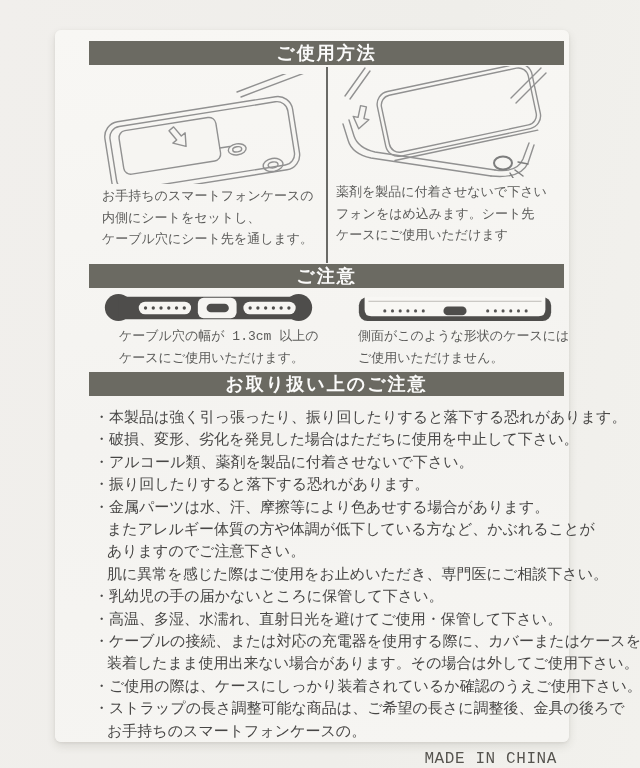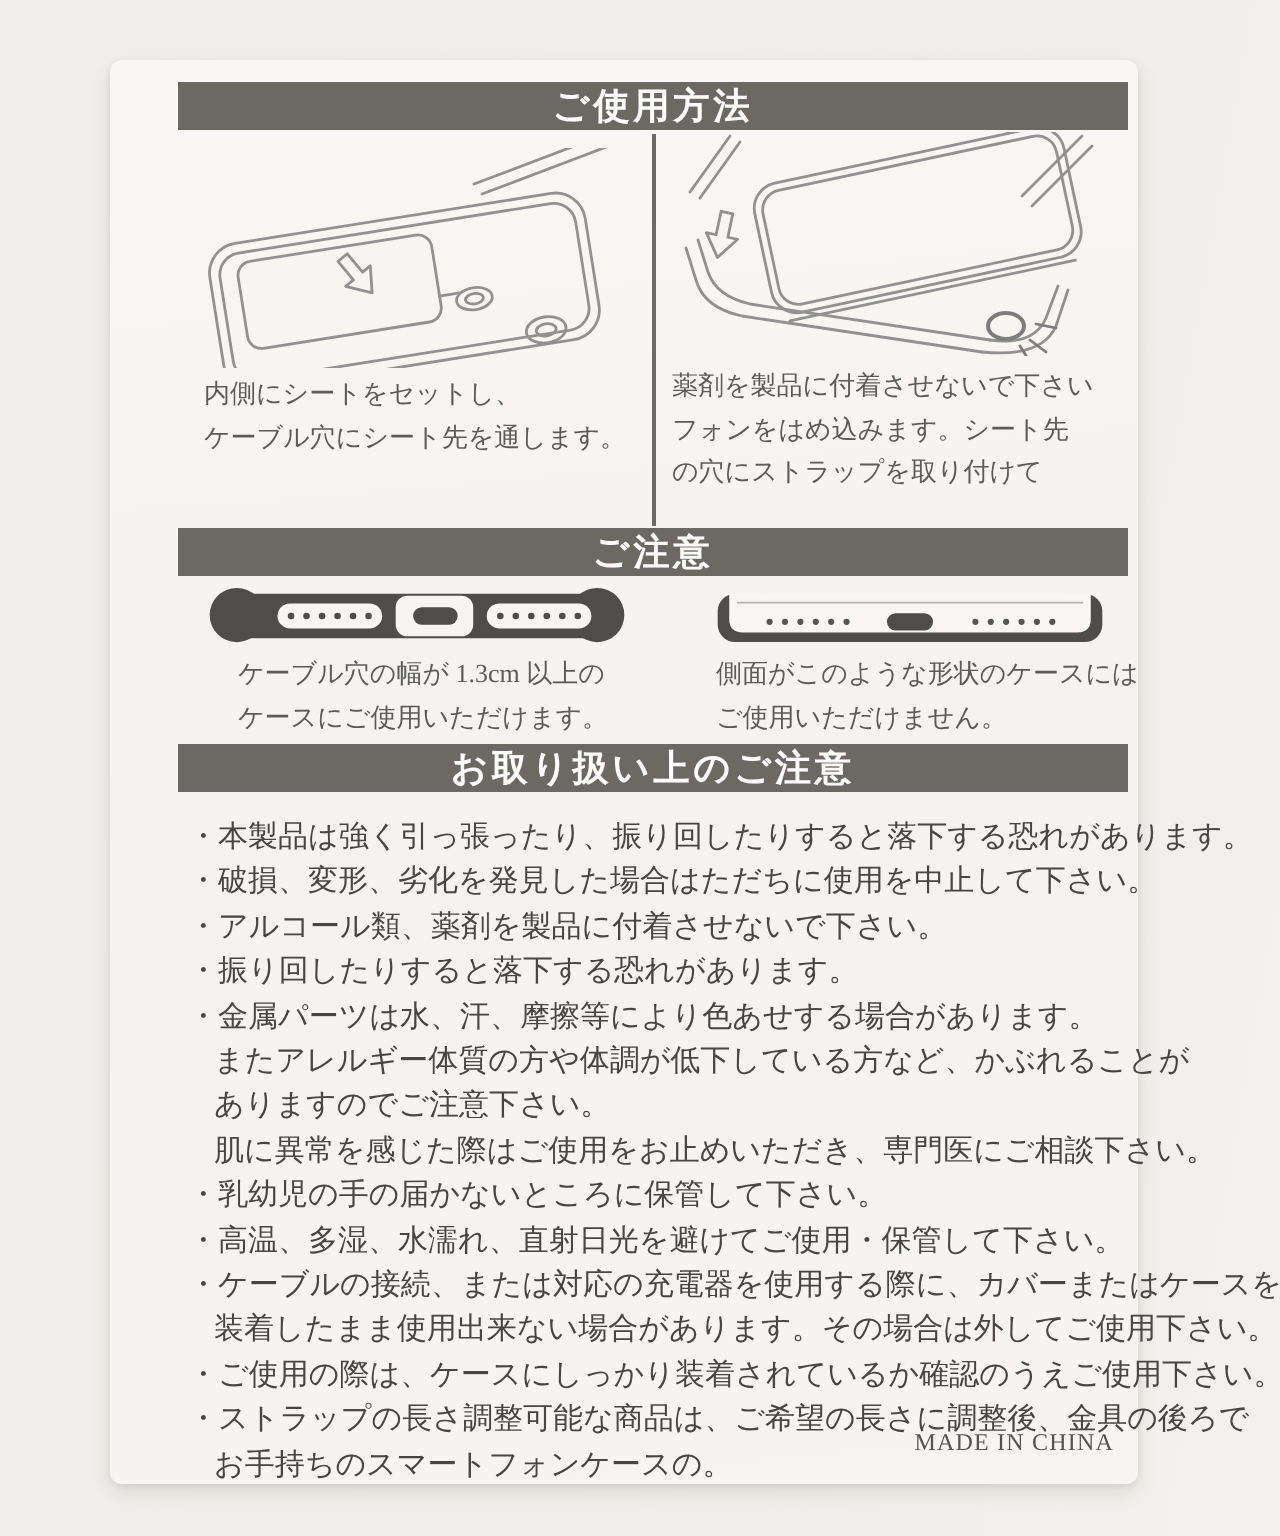--- a/index.html
+++ b/index.html
@@ -1,19 +1,19 @@
 <!DOCTYPE html>
 <html><head>
 <meta charset="utf-8">
 <style>
   html,body{margin:0;padding:0;}
   .stage{
     position:relative;width:640px;height:768px;overflow:hidden;
     background:linear-gradient(100deg,#f1efec 0%,#efeeea 60%,#f2f1ed 100%);
-    font-family:Liberation Serif, serif;
+    font-family:Liberation Mono, monospace;
   }
   .card{
     position:absolute;left:55px;top:30px;width:514px;height:712px;
     background:linear-gradient(175deg,#f8f7f4 0%,#f4f3f0 55%,#f6f5f2 100%);
     border-radius:6px;
     box-shadow:0 4px 10px rgba(60,55,45,0.12), 0 1px 3px rgba(60,55,45,0.08);
   }
   .bar{
     position:absolute;left:34px;right:5px;height:24px;
     background:#6b6a62;color:#fbfbfa;
@@ -35,22 +35,22 @@
   .cap1{left:47px;top:156px;}
   .cap2{left:281px;top:152px;}
   .capA{left:64px;top:296px;}
   .capB{left:303px;top:296px;}
   .list{
     position:absolute;left:39px;top:378px;width:470px;
     color:#474645;font-size:15px;line-height:22.4px;white-space:nowrap;
   }
   .list .indent{padding-left:13px;}
   .madein{
-    position:absolute;right:12px;top:684px;
-    color:#56544f;font-size:12px;letter-spacing:0.6px;
+    position:absolute;right:12px;top:720px;
+    color:#56544f;font-size:16px;letter-spacing:0.6px;
   }
 </style>
 </head>
 <body>
 
 <div class="stage">
   <div class="card">
 
     <div class="bar bar1">
       <span>ご使用方法</span>
@@ -97,27 +97,28 @@
         <g stroke="#7d7d7d">
           <ellipse cx="168" cy="97" rx="9" ry="6.5" stroke-width="2"></ellipse>
           <path d="M180 104 L188 110"></path>
             <path d="M183 96 L193 98"></path>
             <path d="M175 107 L180 115"></path>
         </g>
       </g>
     </svg>
 
     <div class="caption cap1">
+      <div>お手持ちのスマートフォンケースの</div>
       <div>内側にシートをセットし、</div>
       <div>ケーブル穴にシート先を通します。</div>
     </div>
     <div class="caption cap2">
       <div>薬剤を製品に付着させないで下さい</div>
       <div>フォンをはめ込みます。シート先</div>
-      <div>の穴にストラップを取り付けて</div>
+      <div>ケースにご使用いただけます</div>
     </div>
 
     <div class="bar bar2">
       <span>ご注意</span>
     </div>
 
     <svg class="illus phoneA" viewBox="0 0 216 32">
       <g fill="#4e4d4b">
         <circle cx="15" cy="16" r="14"></circle>
         <circle cx="201" cy="16" r="14"></circle>

